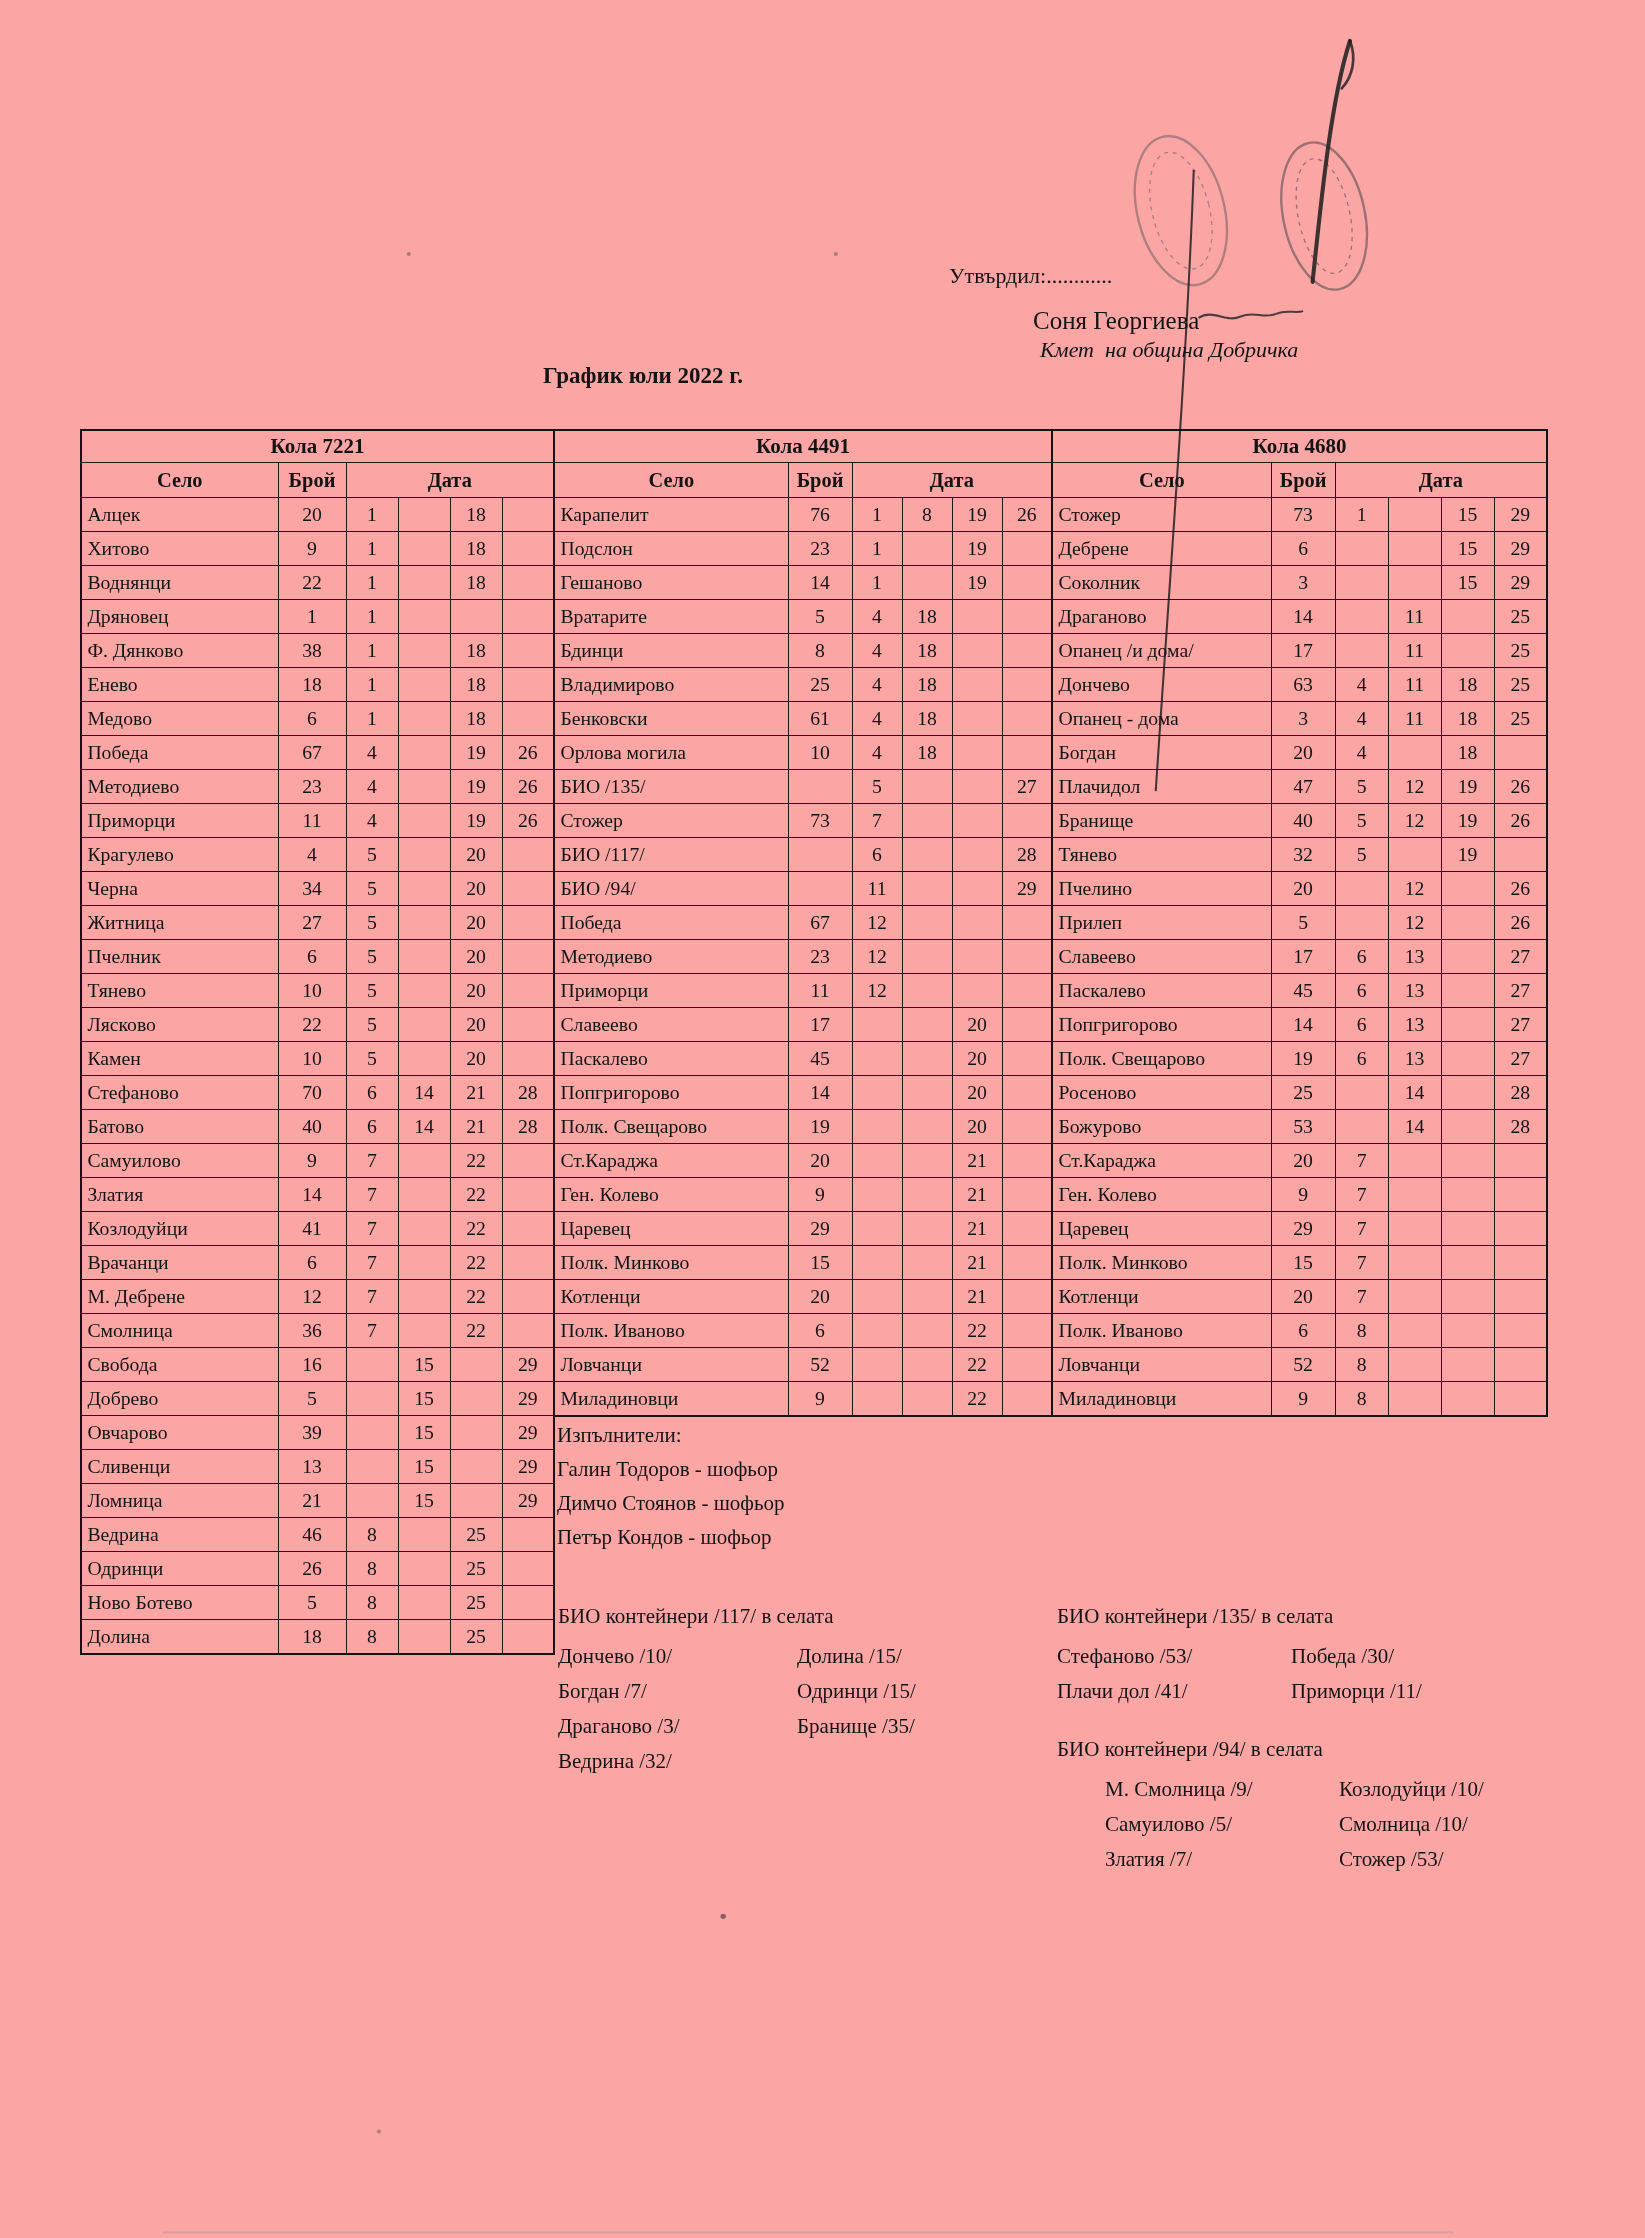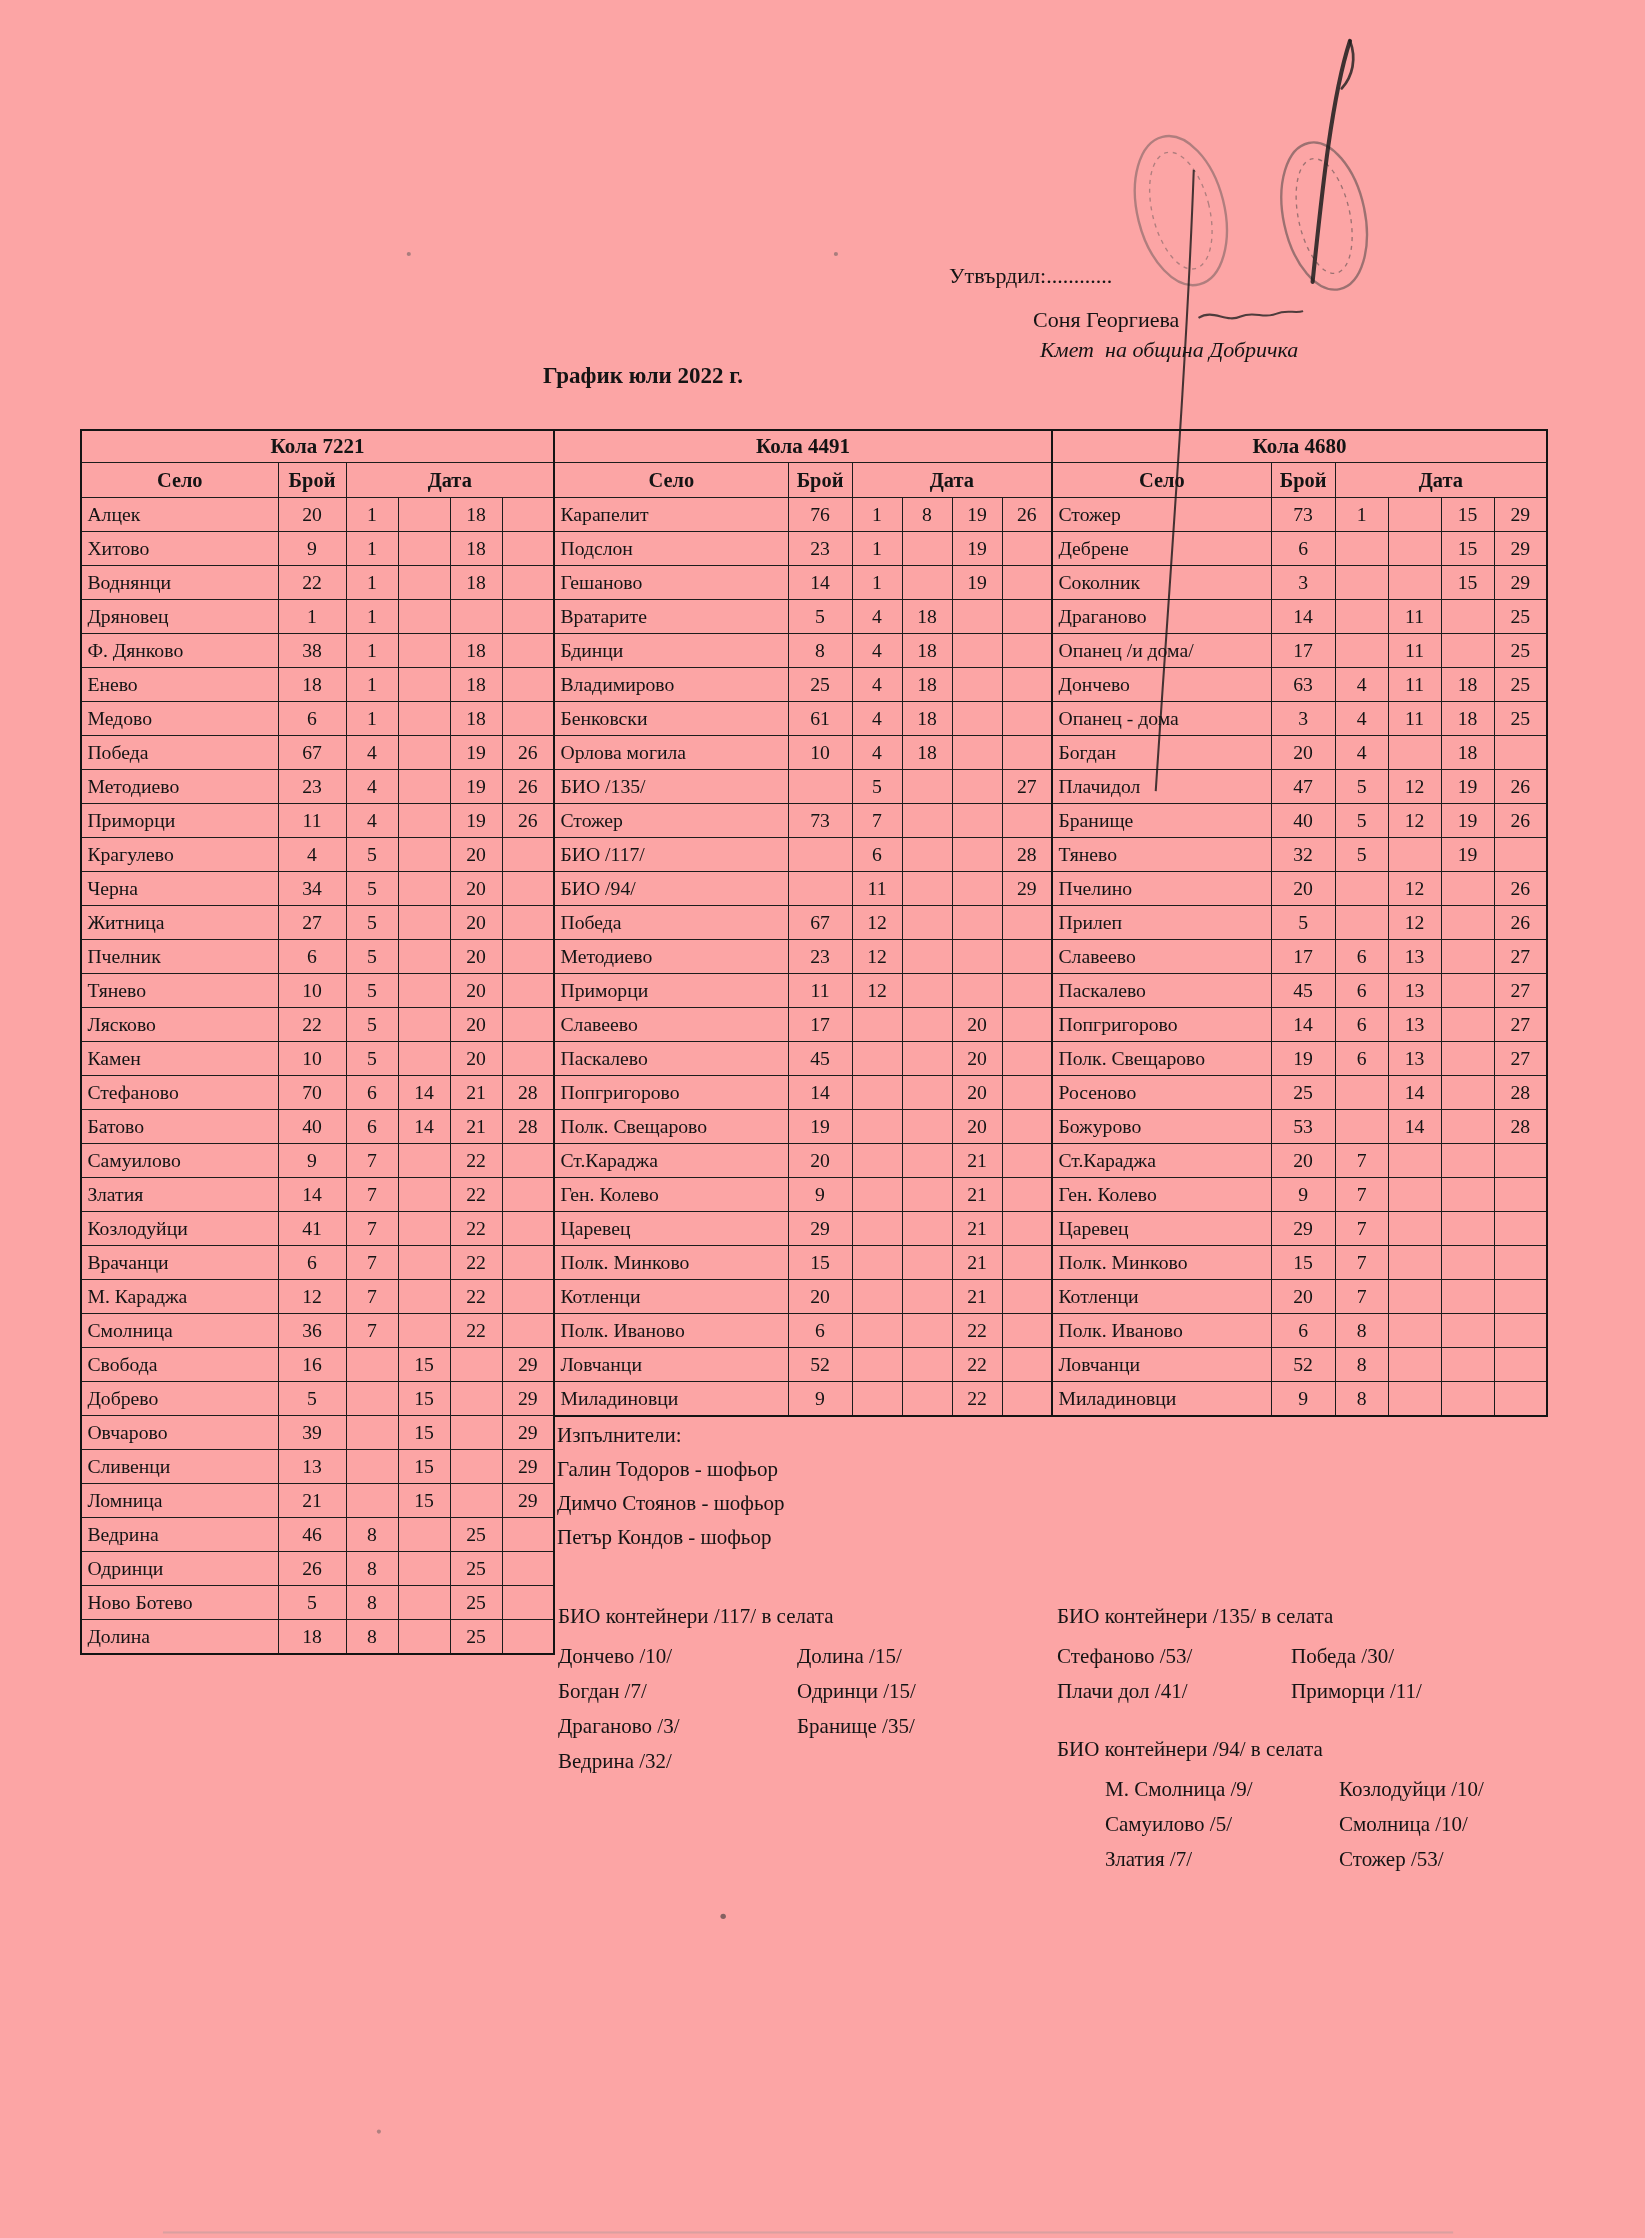--- a/index.html
+++ b/index.html
@@ -2,21 +2,21 @@
 <html style="font-size:11px"><head>
 <meta charset="utf-8">
 <style>
   html,body{margin:0;padding:0;background:#ffffff;}
   .page{position:relative;width:1646px;height:2239px;background:#fca5a5;
         font-family:"Liberation Serif","DejaVu Serif",serif;color:#141414;overflow:hidden;}
 
   .overlay{position:absolute;left:0;top:0;width:1646px;height:2239px;pointer-events:none;z-index:6;}
 
   .approval-label{position:absolute;left:949px;top:263px;font-size:22px;}
-  .approval-name{position:absolute;left:1033px;top:307px;font-size:22px;}
+  .approval-name{position:absolute;left:1033px;top:307px;font-size:25px;}
   .approval-role{position:absolute;left:1040px;top:337px;font-size:22px;font-style:italic;white-space:pre;}
   .doc-title{position:absolute;left:543px;top:363px;font-size:23px;font-weight:bold;}
 
   .tables-row{position:absolute;left:80px;top:429px;display:flex;align-items:flex-start;}
   table{border-collapse:collapse;table-layout:fixed;border:2px solid #141414;}
   .tables-row table + table{margin-left:-2px;}
   th,td{border:1.4px solid #1c1c1c;padding:0;overflow:hidden;}
   thead tr.car-row th{height:31px;font-size:21px;font-weight:bold;text-align:center;}
   thead tr.hdr-row th{height:34px;font-size:20.4px;font-weight:bold;text-align:center;}
   tbody td{height:33px;font-size:19.7px;}
@@ -259,21 +259,21 @@
           </tr>
           <tr>
             <td class="village">Врачанци</td>
             <td class="count">6</td>
             <td class="date">7</td>
             <td class="date"></td>
             <td class="date">22</td>
             <td class="date"></td>
           </tr>
           <tr>
-            <td class="village">М. Караджа</td>
+            <td class="village">М. Дебрене</td>
             <td class="count">12</td>
             <td class="date">7</td>
             <td class="date"></td>
             <td class="date">22</td>
             <td class="date"></td>
           </tr>
           <tr>
             <td class="village">Смолница</td>
             <td class="count">36</td>
             <td class="date">7</td>

